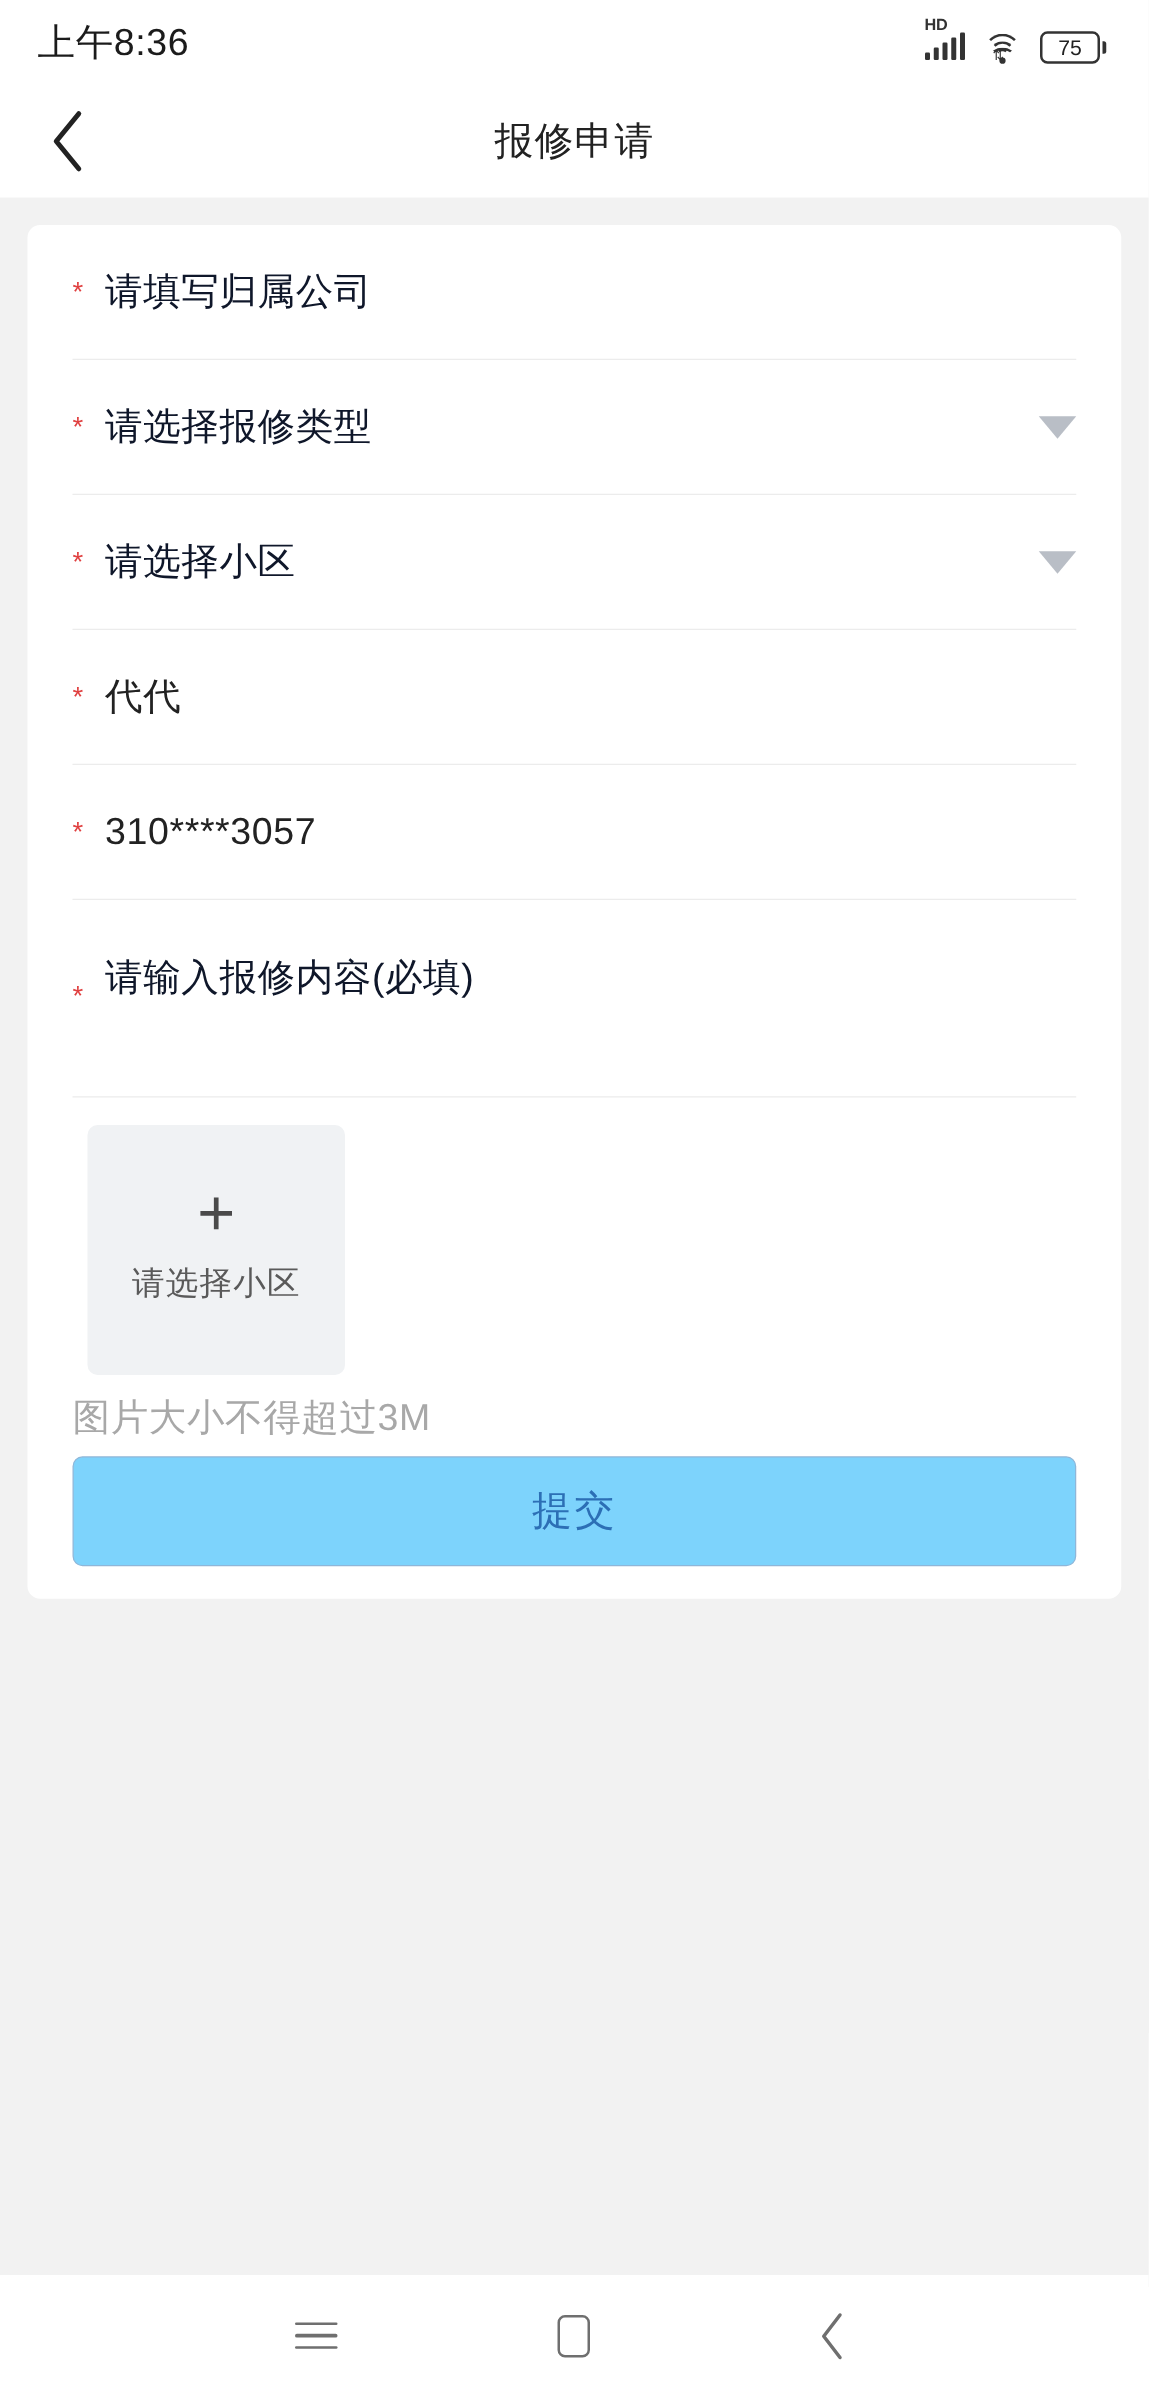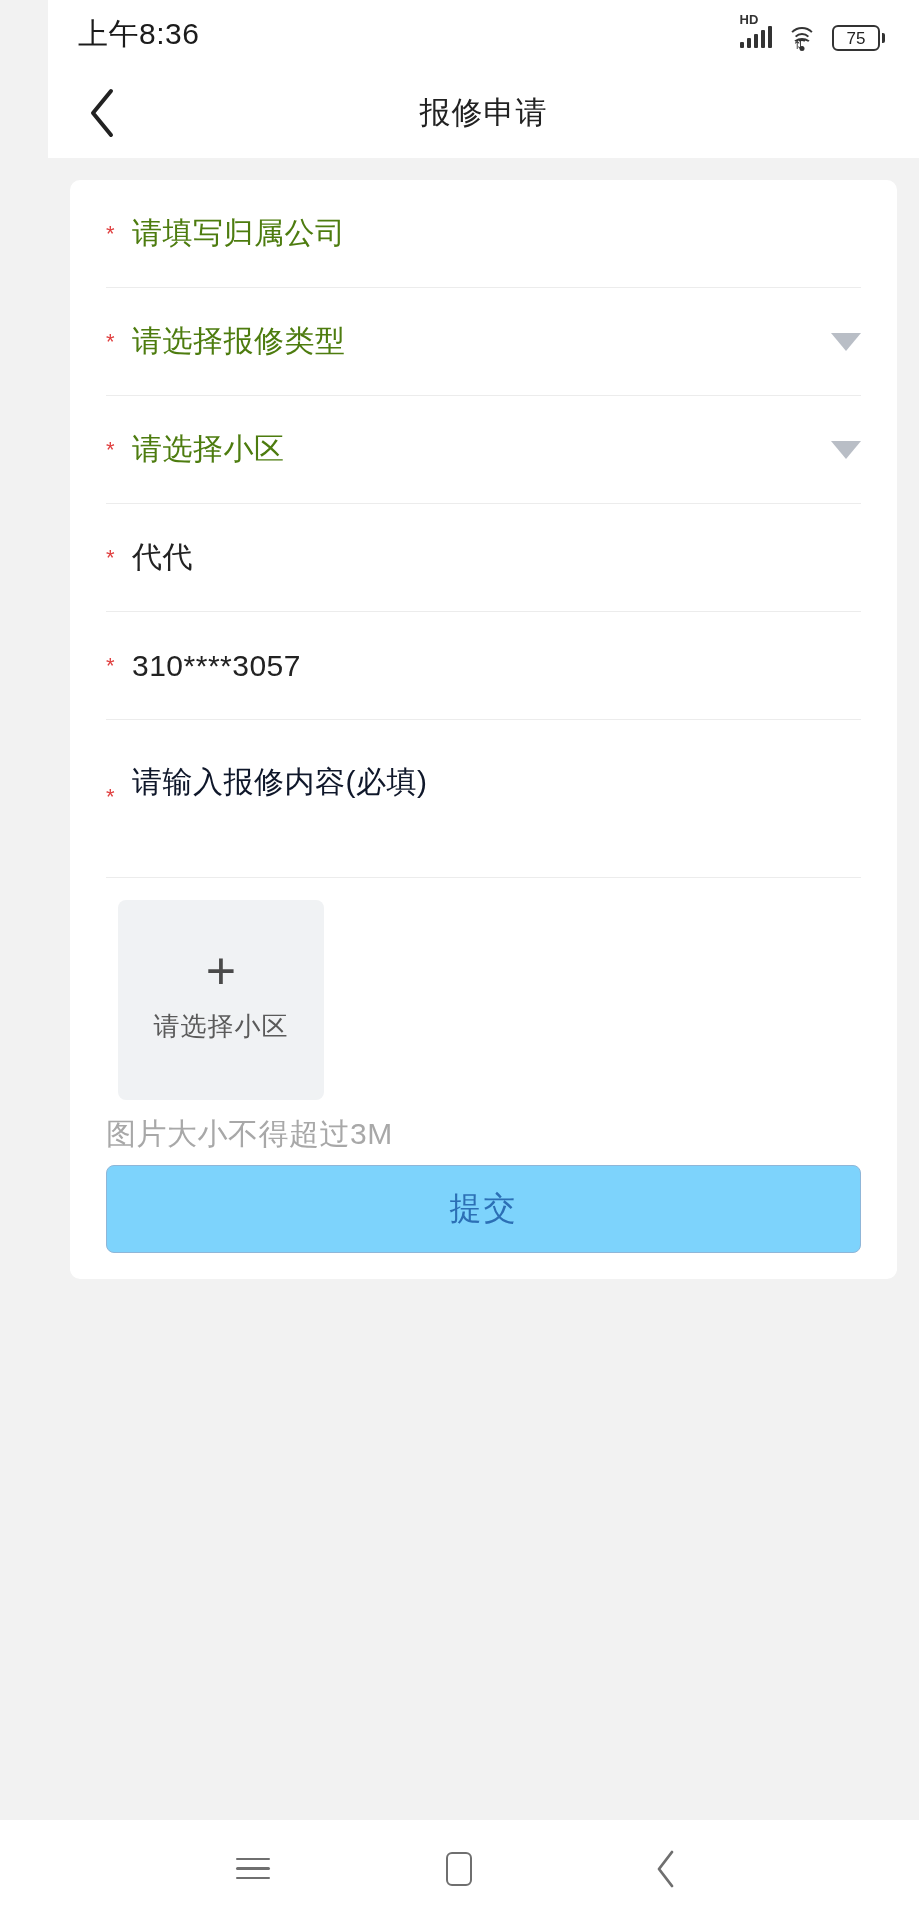--- a/index.html
+++ b/index.html
@@ -2,21 +2,21 @@
 <html><head>
 <meta charset="utf-8">
 <style>
   * { margin:0; padding:0; box-sizing:border-box; }
   html, body {
     width:919px; height:1917px;
     background:#ffffff;
     font-family:"Liberation Sans","DejaVu Sans",sans-serif;
     overflow:hidden;
   }
-  .phone { position:relative; width:919px; height:1917px; background:#f2f2f2;padding-left:48px; }
+  .phone { position:relative; width:919px; height:1917px; background:#f2f2f2; }
 
   
   .statusbar {
     height:68px; background:#ffffff;
     display:flex; align-items:center; justify-content:space-between;
     padding:0 34px 0 30px;
   }
   .status-time { font-size:30px; color:#1b1b1b; letter-spacing:0.5px; }
   .status-icons { display:flex; align-items:flex-end; gap:14px; }
 
@@ -57,21 +57,21 @@
     font-weight:500; letter-spacing:1px; }
 
   
   .scroll { background:#f2f2f2; padding:22px 22px 0 22px; height:calc(1917px - 68px - 90px); }
   .card { background:#ffffff; border-radius:10px; padding:0 36px; }
 
   .field { position:relative; border-bottom:1px solid #ececec;
     display:flex; align-items:center; height:108px; }
   .field .star { color:#e04040; font-size:22px; line-height:1;
     width:26px; flex:0 0 26px; }
-  .field .val { font-size:30px; color:#4d7c0f; flex:1; letter-spacing:0.5px; }
+  .field .val { font-size:30px; color:#0f172a; flex:1; letter-spacing:0.5px; }
   .field .val.filled { color:#222; }
   .caret { width:0; height:0; border-left:15px solid transparent;
     border-right:15px solid transparent; border-top:18px solid #b9bec6; margin-left:12px; }
 
   .textarea-field { position:relative; border-bottom:1px solid #ececec;
     height:158px; padding-top:26px; }
   .textarea-field .star { position:absolute; left:0; top:66px;
     color:#e04040; font-size:22px; line-height:1; }
   .textarea-field .val { margin-left:26px; font-size:30px; color:#0f172a; letter-spacing:0.5px;margin-top:16px; }
 

